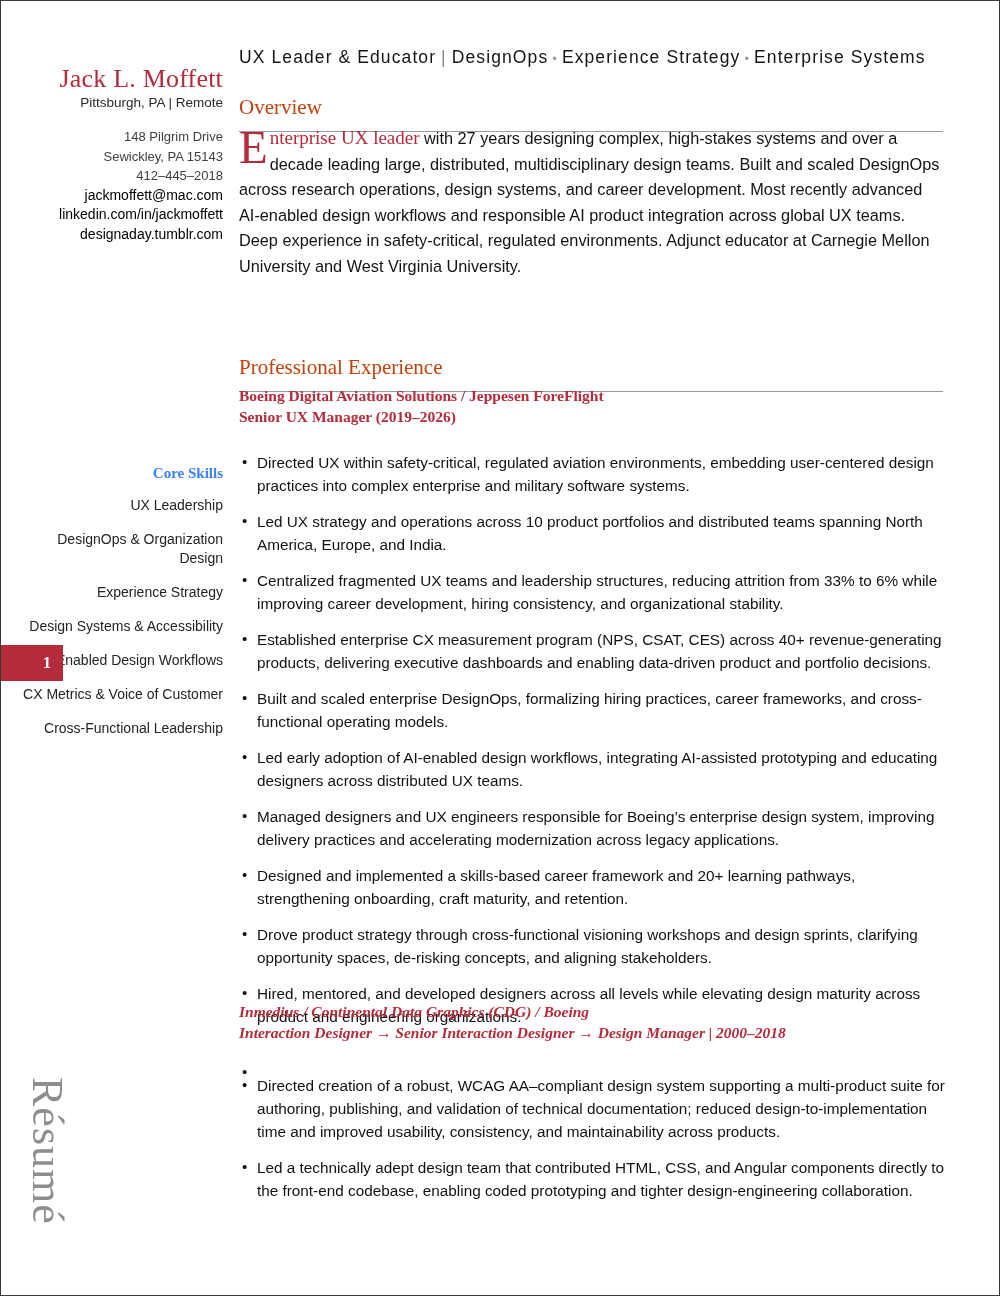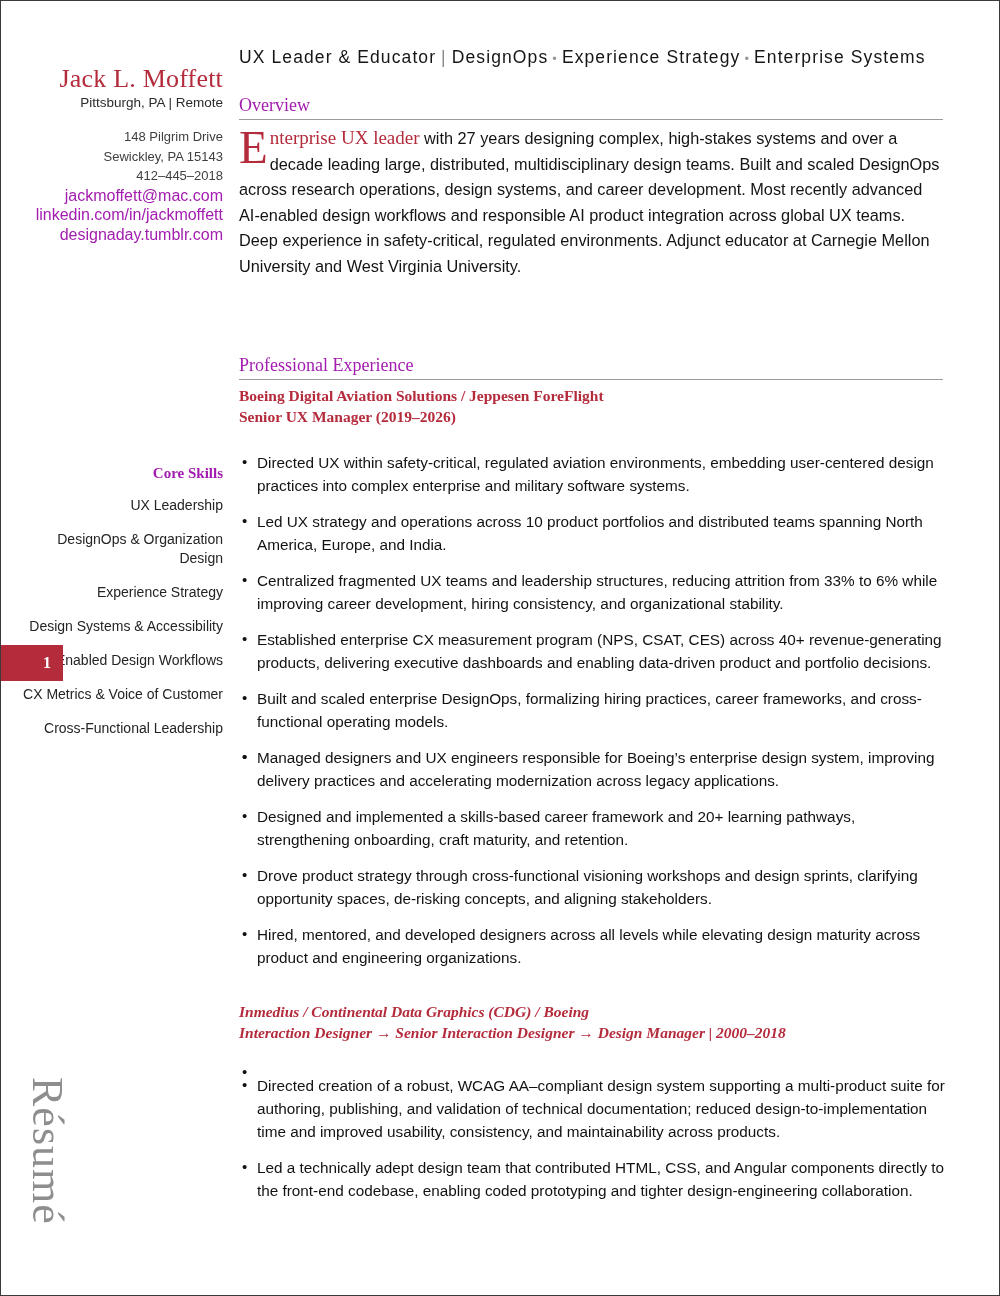--- a/index.html
+++ b/index.html
@@ -53,39 +53,39 @@
   }
 
   .contact {
     position: absolute;
     right: 16px;
     top: 110px;
     text-align: right;
     color: #4b4b4b;
   }
   .contact .line {
-    font-size: 16px;
+    font-size: 14px;
     line-height: 19.5px;
     white-space: nowrap;
-    color: #a21caf;
+    color: #000000;
   }
   .contact .line.addr { font-size: 13px; color: #3f3f3f; }
 
   .skills {
     position: absolute;
     right: 16px;
     top: 448px;
     width: 206px;
     text-align: right;
   }
   .skills-title {
     font-family: "Liberation Serif", serif;
     font-weight: bold;
     font-size: 15px;
-    color: #a21caf;
+    color: #3b82f6;
     margin-bottom: 14px;
   }
   .skill {
     font-family: "Liberation Sans", sans-serif;
     font-size: 14px;
     line-height: 19px;
     color: #242424;
     margin-bottom: 15px;
   }
 
@@ -139,23 +139,23 @@
     white-space: nowrap;
   }
   .tagline .sep { color: #8a8a8a; padding: 0 5px; }
   .tagline .dot { color: #9a9a9a; padding: 0 4px; font-size: 13px; }
 
   .section-head {
     position: absolute;
     left: 0;
     width: 704px;
     font-family: "Liberation Serif", serif;
-    font-size: 18px;
-    color: #a21caf;
-    padding-bottom: 3px;
+    font-size: 21px;
+    color: #c2410c;
+    padding-bottom: 11px;
     border-bottom: 1.2px solid #9b9b9b;
   }
   #sec-overview { top: 94px; }
   #sec-experience { top: 354px; }
 
   .overview {
     position: absolute;
     top: 124px;
     left: 0;
     width: 706px;
@@ -280,21 +280,21 @@
       <div class="job-company">Boeing Digital Aviation Solutions / Jeppesen ForeFlight</div>
       <div class="job-role">Senior UX Manager (2019–2026)</div>
     </div>
 
     <ul class="bullets" id="bullets-1">
       <li><span class="bullet-dot">•</span><span>Directed UX within safety-critical, regulated aviation environments, embedding user-centered design practices into complex enterprise and military software systems.</span></li>
       <li><span class="bullet-dot">•</span><span>Led UX strategy and operations across 10 product portfolios and distributed teams spanning North America, Europe, and India.</span></li>
       <li><span class="bullet-dot">•</span><span>Centralized fragmented UX teams and leadership structures, reducing attrition from 33% to 6% while improving career development, hiring consistency, and organizational stability.</span></li>
       <li><span class="bullet-dot">•</span><span>Established enterprise CX measurement program (NPS, CSAT, CES) across 40+ revenue-generating products, delivering executive dashboards and enabling data-driven product and portfolio decisions.</span></li>
       <li><span class="bullet-dot">•</span><span>Built and scaled enterprise DesignOps, formalizing hiring practices, career frameworks, and cross-functional operating models.</span></li>
-      <li><span class="bullet-dot">•</span></li>
+      <li><span class="bullet-dot">•</span><span>Led early adoption of AI-enabled design workflows, integrating AI-assisted prototyping and educating designers across distributed UX teams.</span></li>
       <li><span class="bullet-dot">•</span><span>Managed designers and UX engineers responsible for Boeing’s enterprise design system, improving delivery practices and accelerating modernization across legacy applications.</span></li>
       <li><span class="bullet-dot">•</span><span>Designed and implemented a skills-based career framework and 20+ learning pathways, strengthening onboarding, craft maturity, and retention.</span></li>
       <li><span class="bullet-dot">•</span><span>Drove product strategy through cross-functional visioning workshops and design sprints, clarifying opportunity spaces, de-risking concepts, and aligning stakeholders.</span></li>
       <li><span class="bullet-dot">•</span><span>Hired, mentored, and developed designers across all levels while elevating design maturity across product and engineering organizations.</span></li>
     </ul>
 
     <div class="job" id="job-2">
       <div class="job-company">Inmedius / Continental Data Graphics (CDG) / Boeing</div>
       <div class="job-role">Interaction Designer → Senior Interaction Designer → Design Manager | 2000–2018</div>
     </div>

